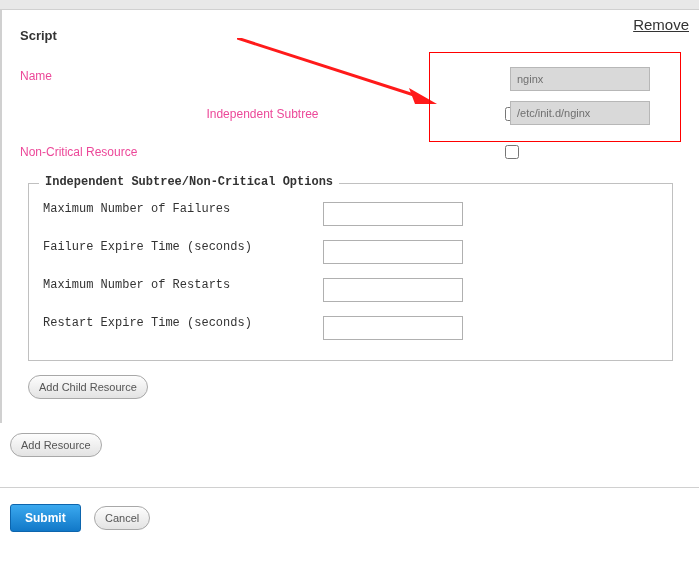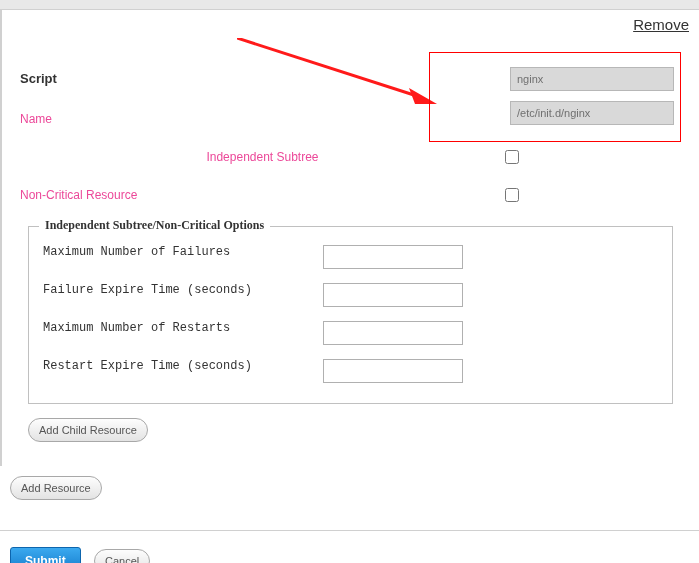--- a/index.html
+++ b/index.html
@@ -32,35 +32,34 @@
       padding-bottom: 14px;
     }
     .main-block {
       padding: 18px 18px 10px 18px;
       position: relative;
     }
     .section-title {
       font-weight: bold;
       font-size: 13px;
       margin-bottom: 20px;
-      margin-top: 43px;
     }
     .form-row {
       display: flex;
       align-items: center;
       margin-bottom: 12px;
       min-height: 26px;
     }
     .form-label {
       width: 300px;
       font-size: 12px;
       color: #ec4899;
     }
     .ro-input {
-      width: 164px;
+      width: 140px;
       height: 24px;
       border: 1px solid #b7b7b7;
       background: #d9d9d9;
       color: #707070;
       font-size: 11px;
       padding: 3px 6px;
        font-family: Arial, Helvetica, sans-serif;
     }
     .chk {
       width: 14px;
@@ -87,21 +86,21 @@
       padding: 18px 14px 6px 14px;
       position: relative;
     }
     .legend-look {
       position: absolute;
       top: -9px;
       left: 10px;
       background: #fff;
       padding: 0 6px;
       font-weight: bold;
-      font-family: Liberation Serif, serif;
+      font-family: Liberation Mono, monospace;
       font-size: 12px;
     }
     .opt-row {
       display: flex;
       align-items: flex-start;
       margin-bottom: 14px;
     }
     .opt-label {
       width: 280px;
       font-family: "Courier New", monospace;

